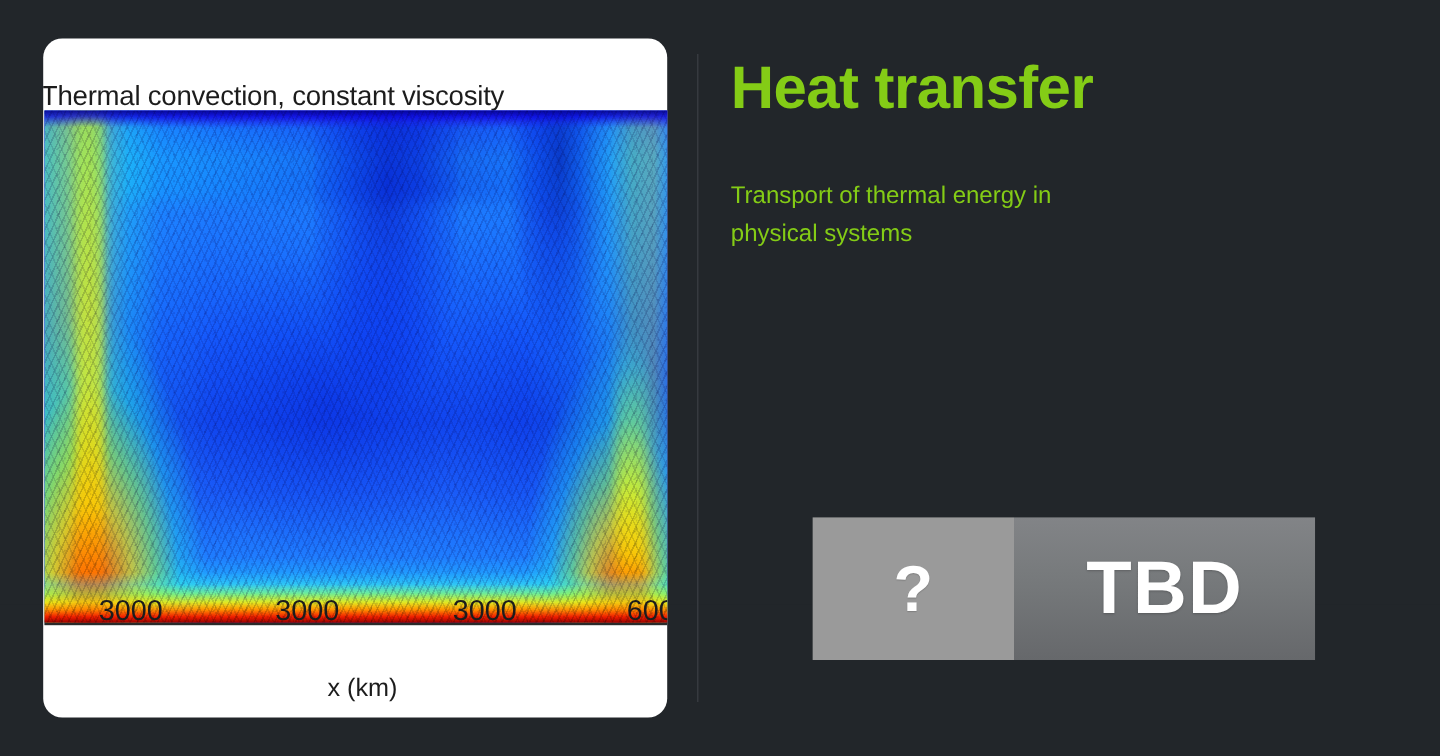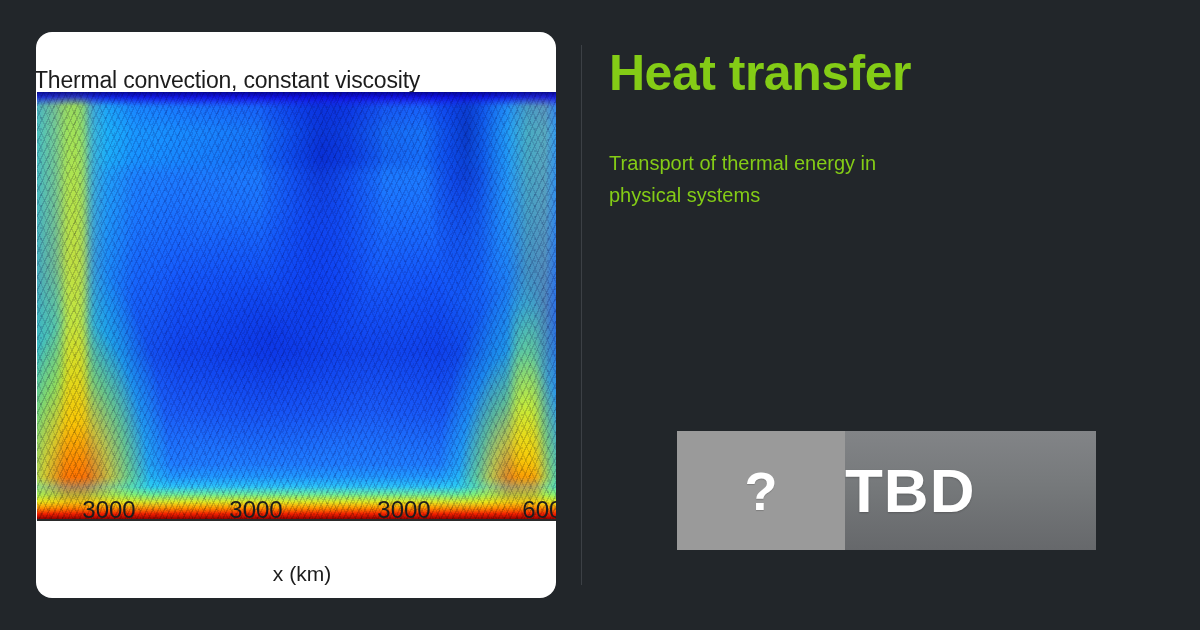--- a/index.html
+++ b/index.html
@@ -330,21 +330,21 @@
     font-weight: bold;
     color: #ffffff;
     line-height: 1;
     text-shadow: 0 1px 1px rgba(0,0,0,0.18);
   }
   #badge-right {
     flex: 1;
     background: linear-gradient(to bottom, #828487 0%, #76797b 45%, #66686b 100%);
     display: flex;
     align-items: center;
-    justify-content: flex-start;
+    justify-content: center;
   }
   #badge-label {
     font-size: 62px;
     font-weight: bold;
     color: #ffffff;
     letter-spacing: 1px;
     line-height: 1;
     text-shadow: 0 1px 2px rgba(0,0,0,0.22);
   }
 </style>

